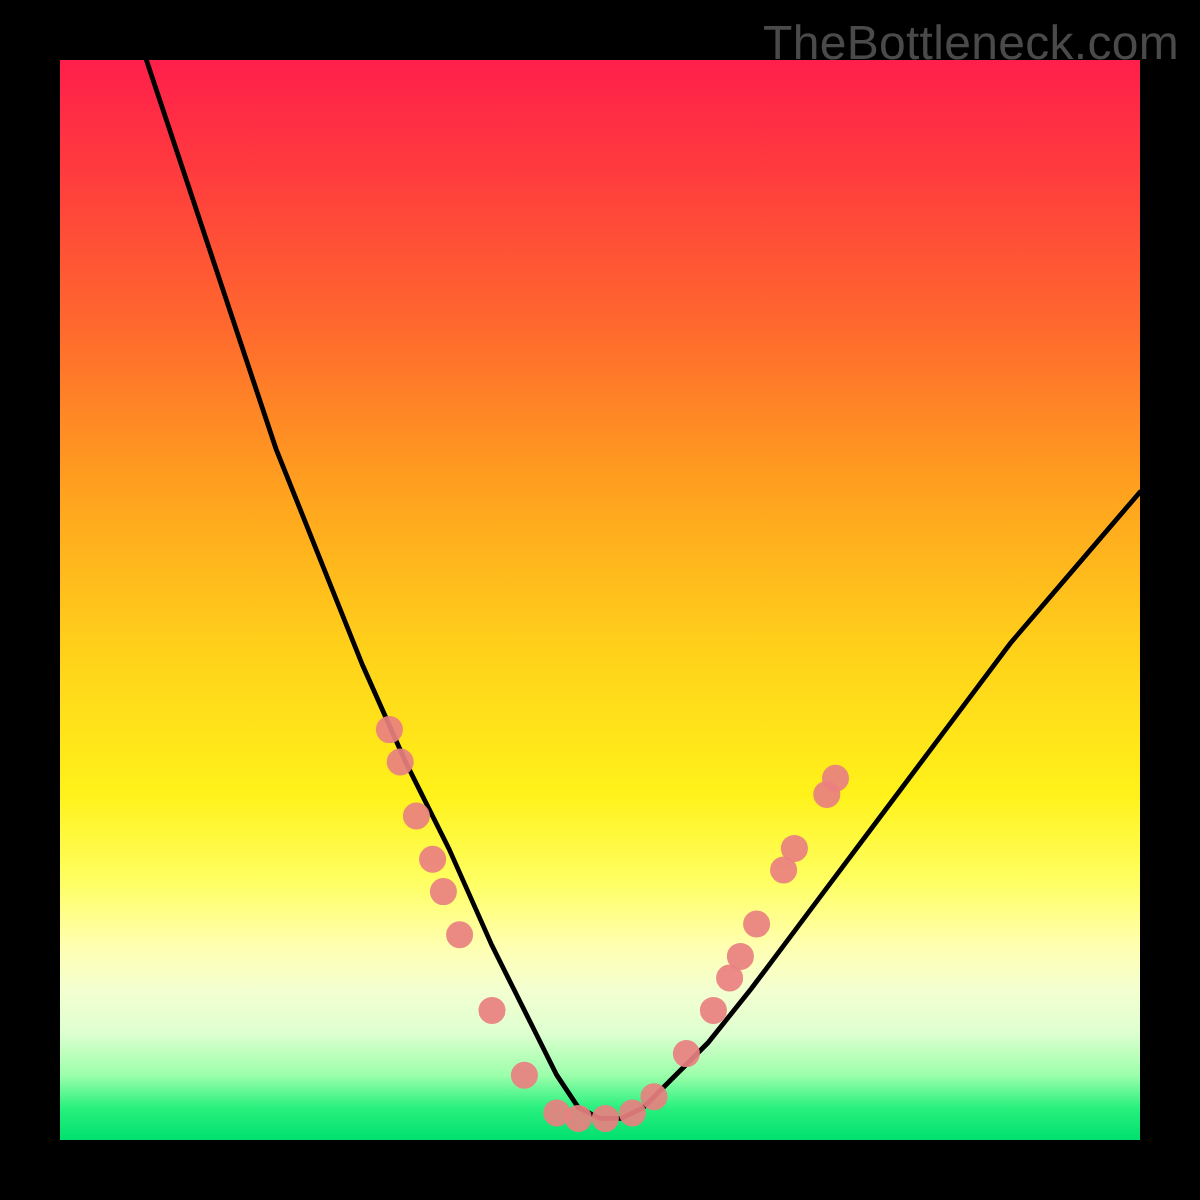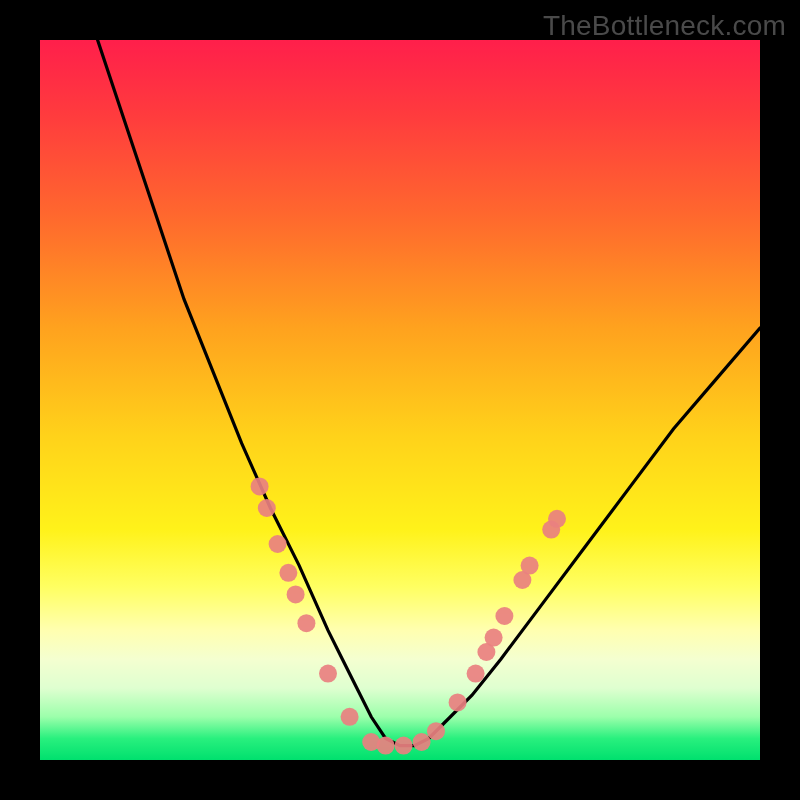--- a/index.html
+++ b/index.html
@@ -39,21 +39,21 @@
       #9cffab 94%,
       #29f07e 97%,
       #00e06e 100%
     );
   }
   .watermark {
     position: absolute;
     top: 10px;
     right: 14px;
     color: #4a4a4a;
-    font-size: 28px;
+    font-size: 32px;
     font-weight: 500;
     letter-spacing: 0.2px;
     z-index: 5;
   }
   svg.curve {
     position: absolute;
     left: 0;
     top: 0;
     width: 720px;
     height: 720px;

